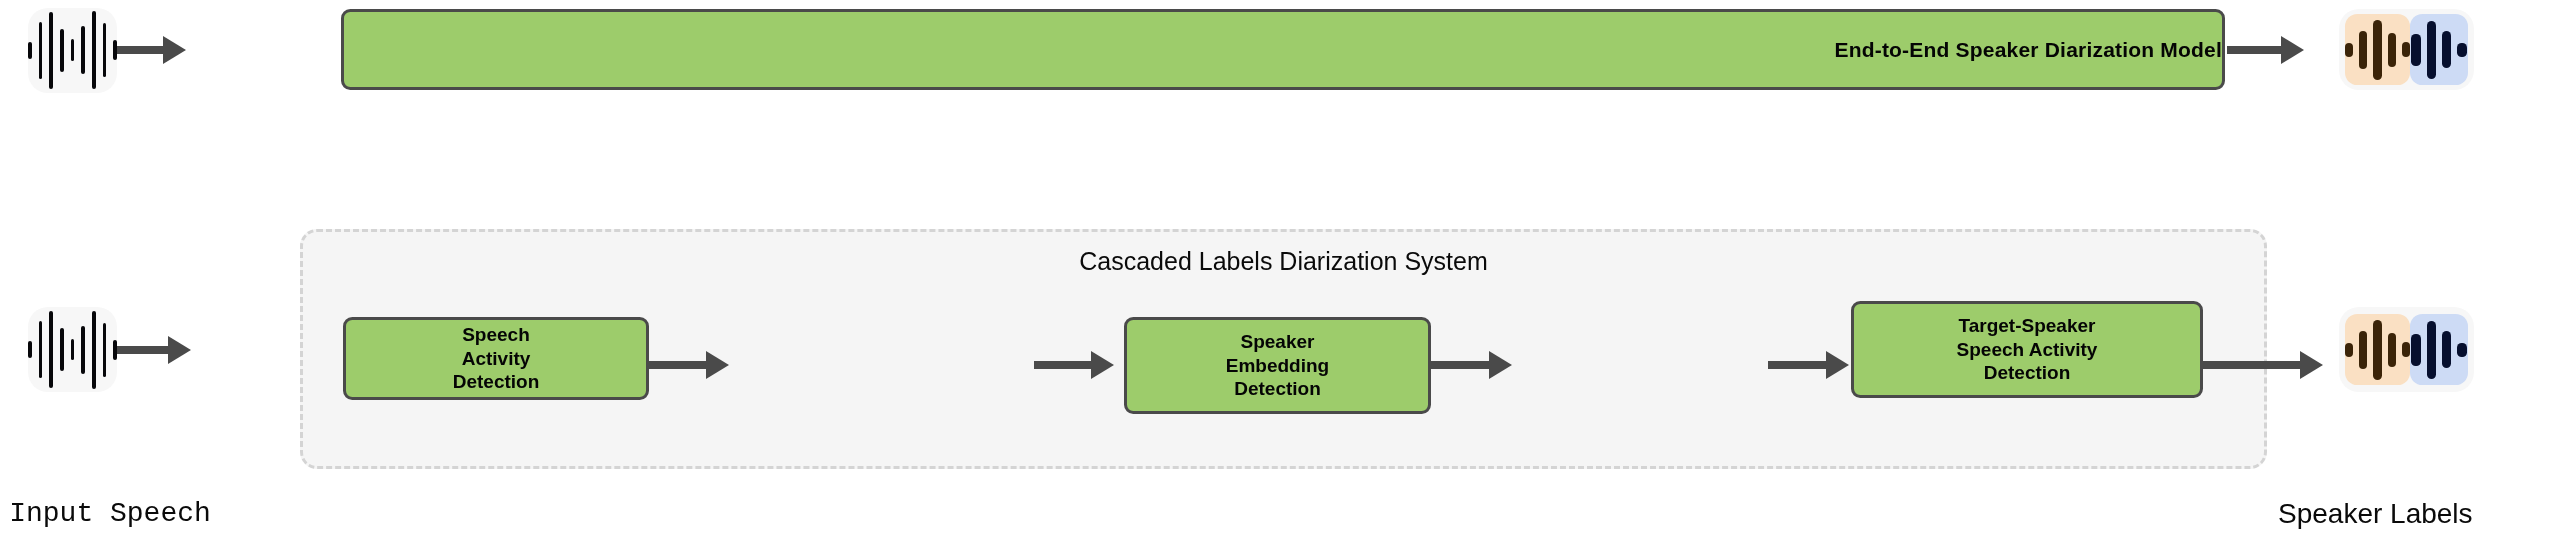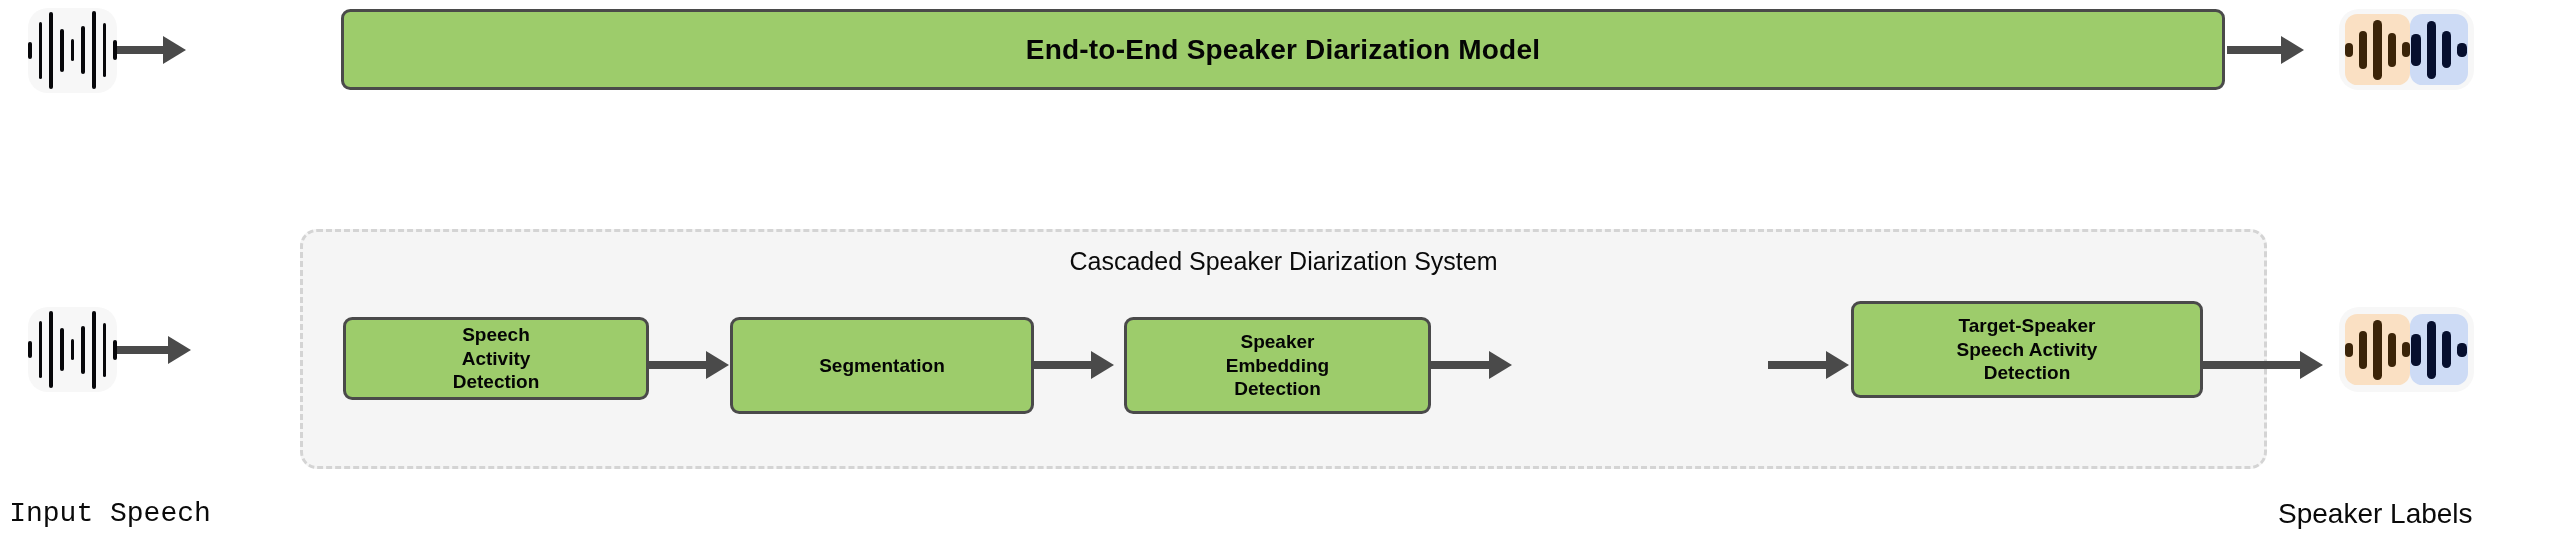--- a/index.html
+++ b/index.html
@@ -79,22 +79,23 @@
     border-radius: 9.2px;
     box-sizing: border-box;
     display: flex;
     align-items: center;
     justify-content: center;
     text-align: center;
     color: #050505;
     font-weight: bold;
   }
   .gbox.hero {
-    font-size: 28px;
+    font-size: 21px;
     letter-spacing: 0.2px;
+    justify-content: flex-end;
   }
   .gbox.stage-box {
     font-size: 19px;
     line-height: 1.24;
     padding: 4.6px 6.1px;
   }
 
   
   .dashed-box {
     position: absolute;
@@ -184,21 +185,21 @@
     <div class="spk-panel spk-b">
       <div class="spk-bar" style="height:32px;"></div>
       <div class="spk-bar" style="height:58px;"></div>
       <div class="spk-bar" style="height:37px;"></div>
       <div class="spk-bar" style="height:14px;"></div>
     </div>
   </div>
 
   <div class="dashed-box" style="left:300px; top:229px; width:1967px; height:240px;"></div>
 
-  <div class="dashed-title" style="left:300px; top:247px; width:1967px;">Cascaded Speaker Diarization System</div>
+  <div class="dashed-title" style="left:300px; top:247px; width:1967px;">Cascaded Labels Diarization System</div>
 
   <div class="wave-tile" style="left:28px; top:307px; width:89px; height:85px;">
     <div class="wave-bar" style="height:17px;"></div>
     <div class="wave-bar" style="height:57px;"></div>
     <div class="wave-bar" style="height:77px;"></div>
     <div class="wave-bar" style="height:43px;"></div>
     <div class="wave-bar" style="height:21.5px;"></div>
     <div class="wave-bar" style="height:48px;"></div>
     <div class="wave-bar" style="height:78px;"></div>
     <div class="wave-bar" style="height:54px;"></div>
@@ -216,25 +217,20 @@
       <div>Activity</div>
       <div>Detection</div>
     </div>
   </div>
 
   <div class="arrow" style="left:649px; top:361px; width:81px;">
     <div class="shaft" style="width:58px;"></div>
     <div class="head" style="left:57px;"></div>
   </div>
 
-  <div class="gbox stage-box" style="left:730px; top:317px; width:304px; height:97px;">
-    <div>
-      <div>Segmentation</div>
-    </div>
-  </div>
 
   <div class="arrow" style="left:1034px; top:361px; width:81px;">
     <div class="shaft" style="width:58px;"></div>
     <div class="head" style="left:57px;"></div>
   </div>
 
   <div class="gbox stage-box" style="left:1124px; top:317px; width:307px; height:97px;">
     <div>
       <div>Speaker</div>
       <div>Embedding</div>

